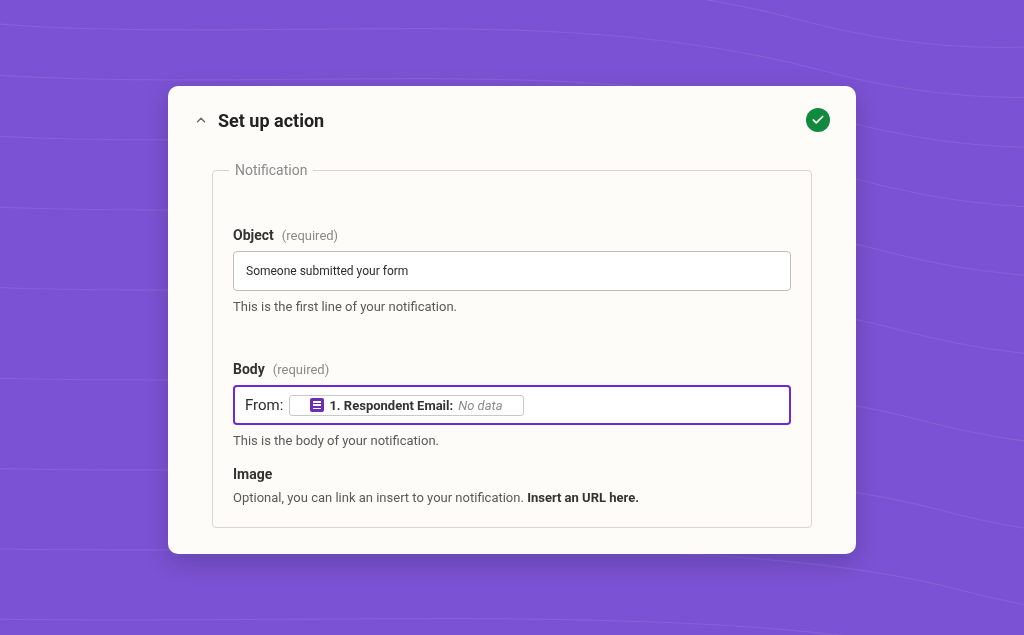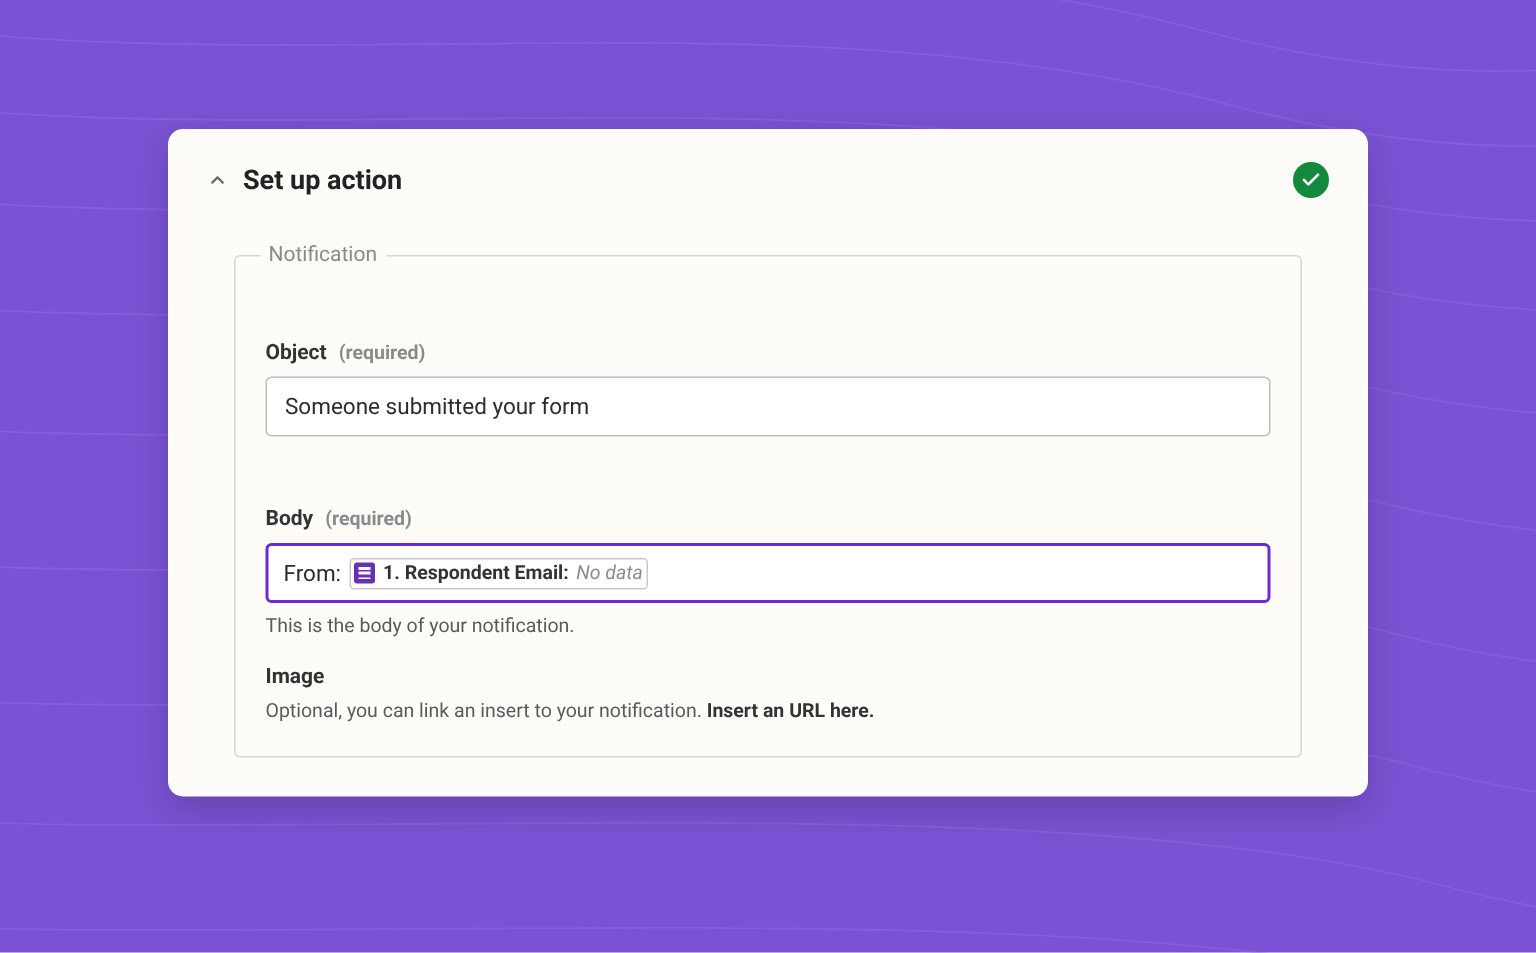--- a/index.html
+++ b/index.html
@@ -17,21 +17,21 @@
     }
     .bg-lines {
       position: absolute;
       inset: 0;
       z-index: 0;
       pointer-events: none;
     }
     .card {
       position: relative;
       z-index: 1;
-      width: 800px;
+      width: 688px;
       background: #fdfcf8;
       border-radius: 10px;
       box-shadow: 0 8px 24px rgba(0,0,0,0.18);
       padding: 22px 26px 26px 26px;
     }
     .card-header {
       display: flex;
       align-items: center;
       justify-content: space-between;
       margin-bottom: 30px;
@@ -80,30 +80,30 @@
       margin-bottom: 8px;
     }
     .field-label {
       font-size: 14px;
       font-weight: 700;
       color: #333;
     }
     .required-tag {
       font-size: 13px;
       color: #8a8a8a;
-      font-weight: 700;
+      font-weight: 400;
       margin-top: 30px;
     }
     .text-input {
       width: 100%;
       height: 40px;
       border: 1px solid #bdbdbd;
       border-radius: 4px;
       padding: 0 12px;
-      font-size: 15px;
+      font-size: 12px;
       color: #2c2c2c;
       background: #fff;
       outline: none;
       font-family: inherit;
     }
     .text-input::placeholder { color: #9a9a9a; }
     .body-input {
       width: 100%;
       min-height: 40px;
       border: 2px solid #6d28d9;
@@ -120,21 +120,21 @@
     .body-prefix {
       font-size: 15px;
       color: #2c2c2c;
     }
     .token {
       display: inline-flex;
       align-items: center;
       gap: 5px;
       border: 1px solid #c9c9c9;
       border-radius: 3px;
-      padding: 2px 2px;
+      padding: 2px 20px;
       font-size: 13px;
       background: #fff;
     }
     .token-icon {
       width: 14px;
       height: 14px;
       background: #6a2fb5;
       border-radius: 2px;
       display: inline-flex;
       align-items: center;
@@ -205,20 +205,21 @@
 
   <fieldset class="notification">
     <legend>Notification</legend>
 
     <div class="field">
       <div class="field-label-row">
         <span class="field-label">Object</span>
         <span class="required-tag">(required)</span>
       </div>
       <input type="text" class="text-input" value="Someone submitted your form" style="">
+      <p class="help-text">This is the first line of your notification.</p>
     </div>
 
     <div class="field">
       <div class="field-label-row">
         <span class="field-label">Body</span>
         <span class="required-tag">(required)</span>
       </div>
       <div class="body-input">
         <span class="body-prefix">From:</span>
         <span class="token">

